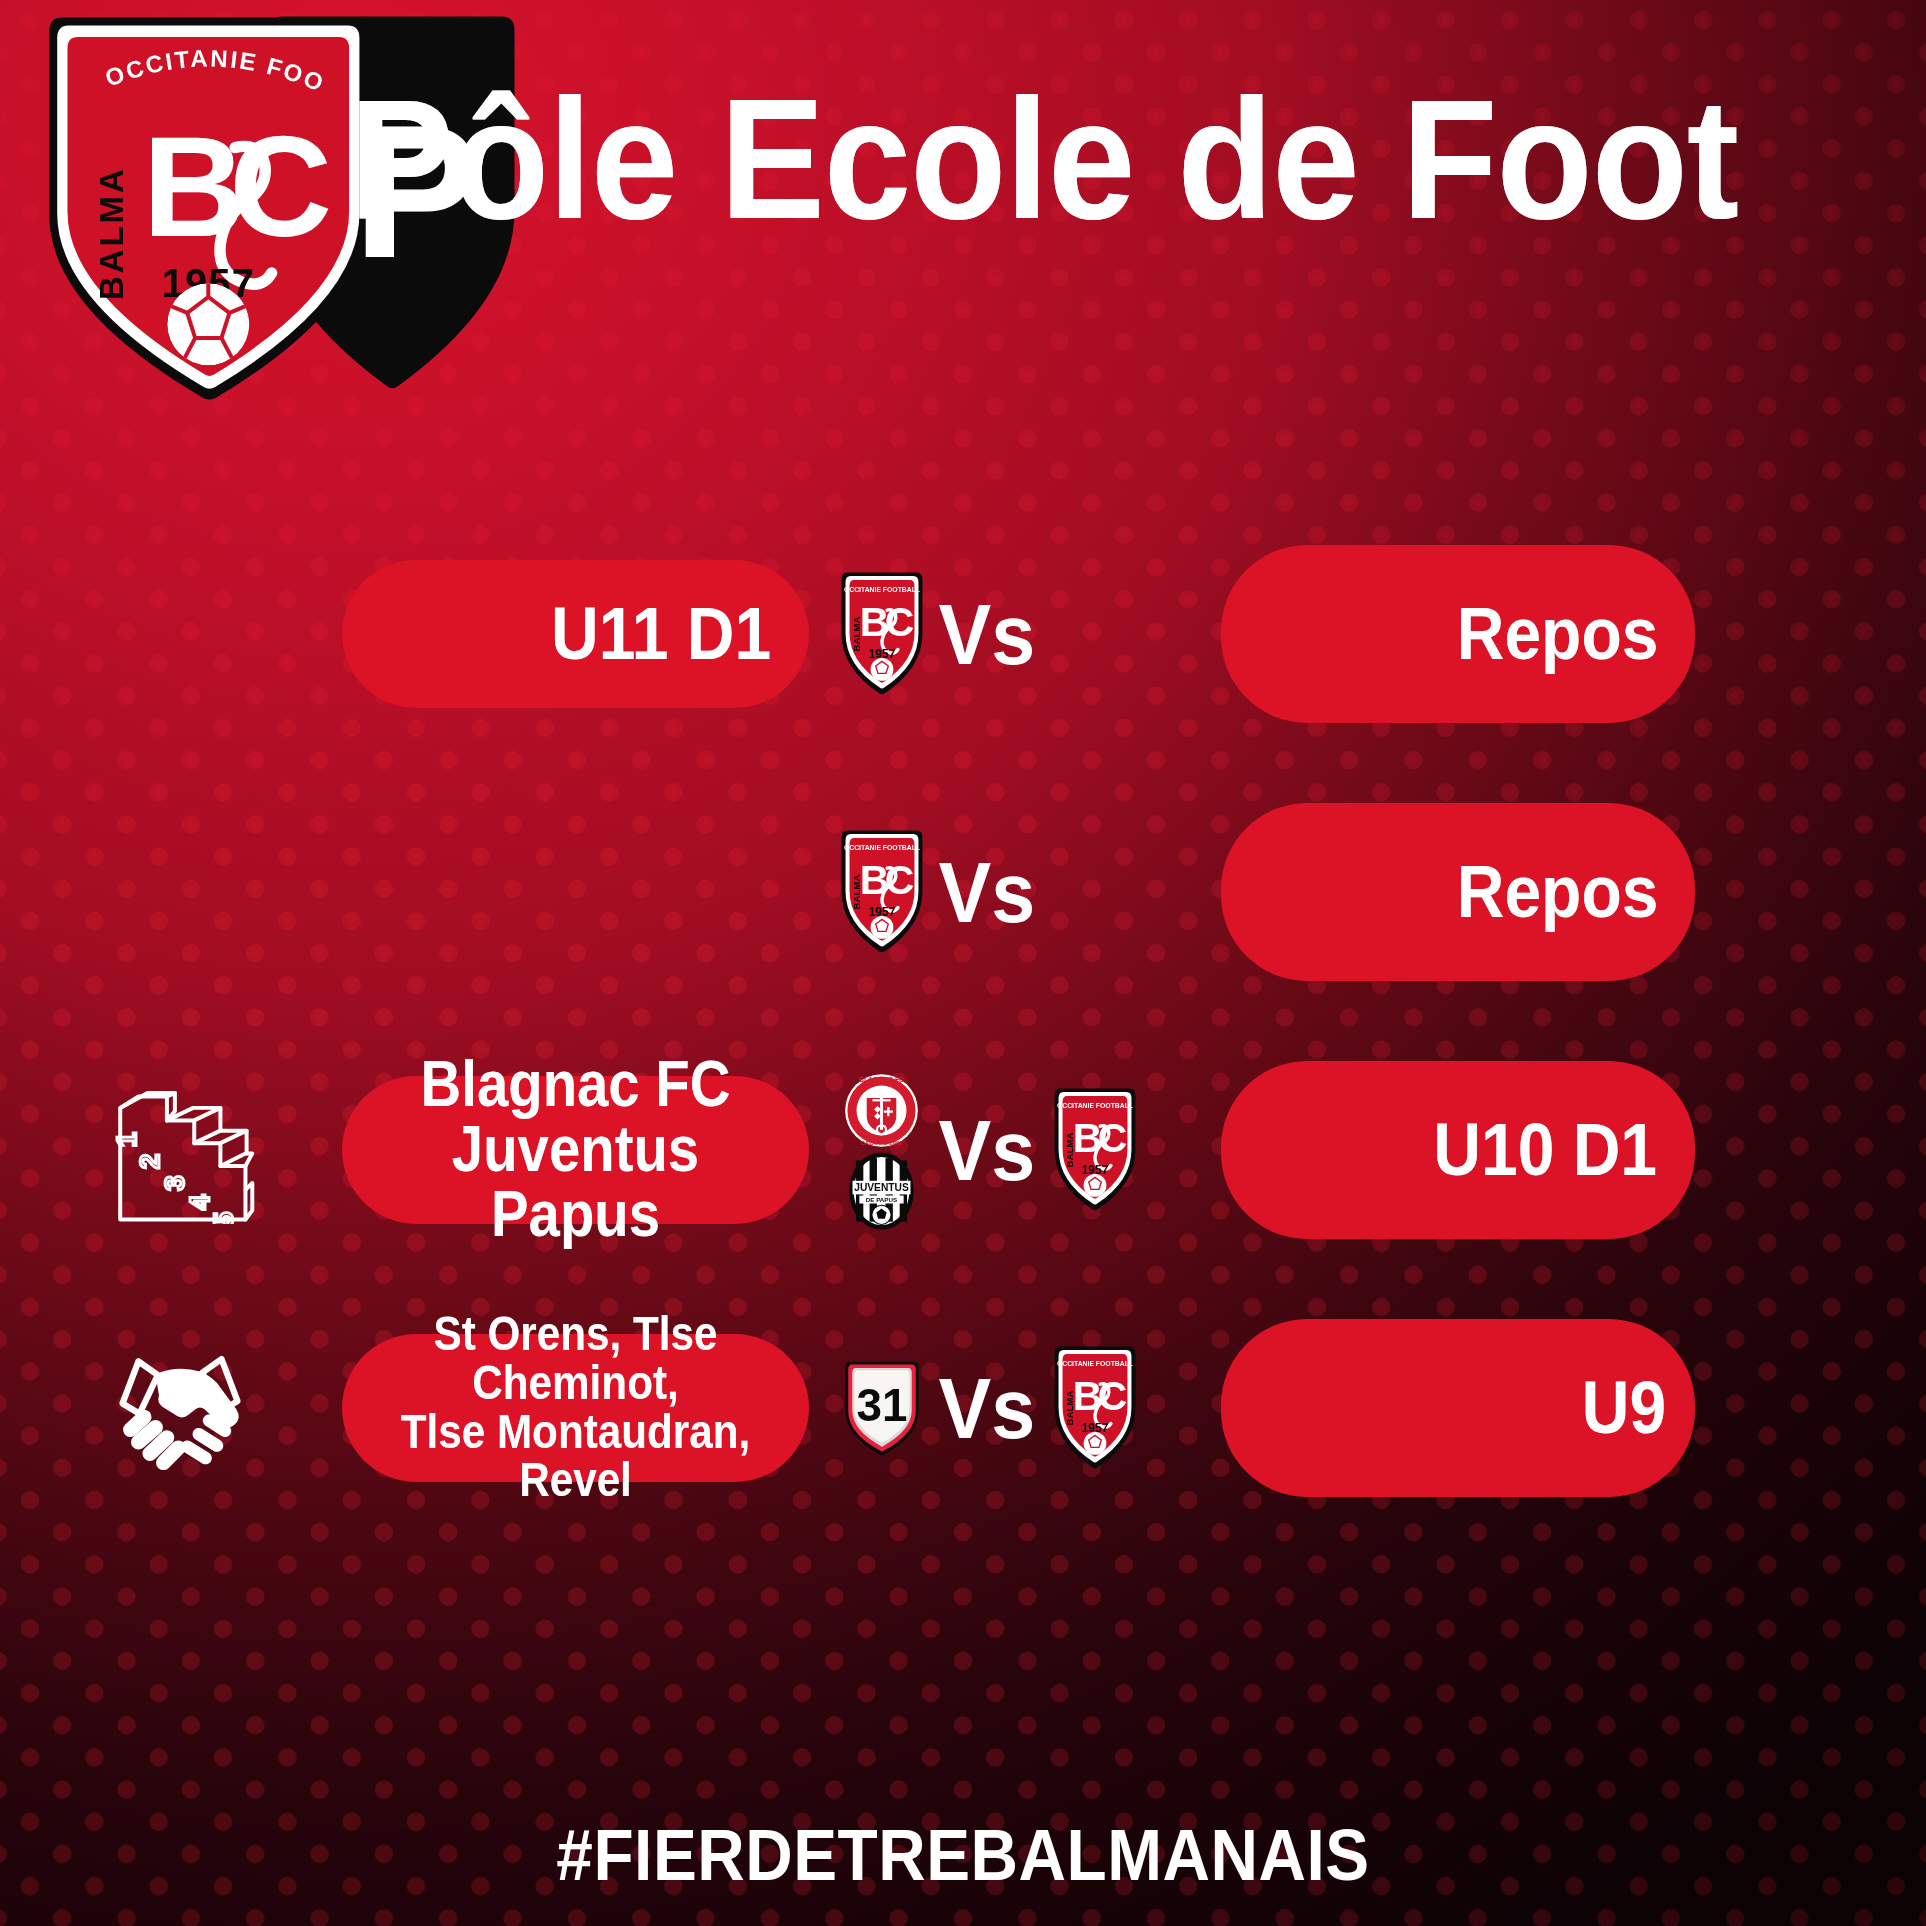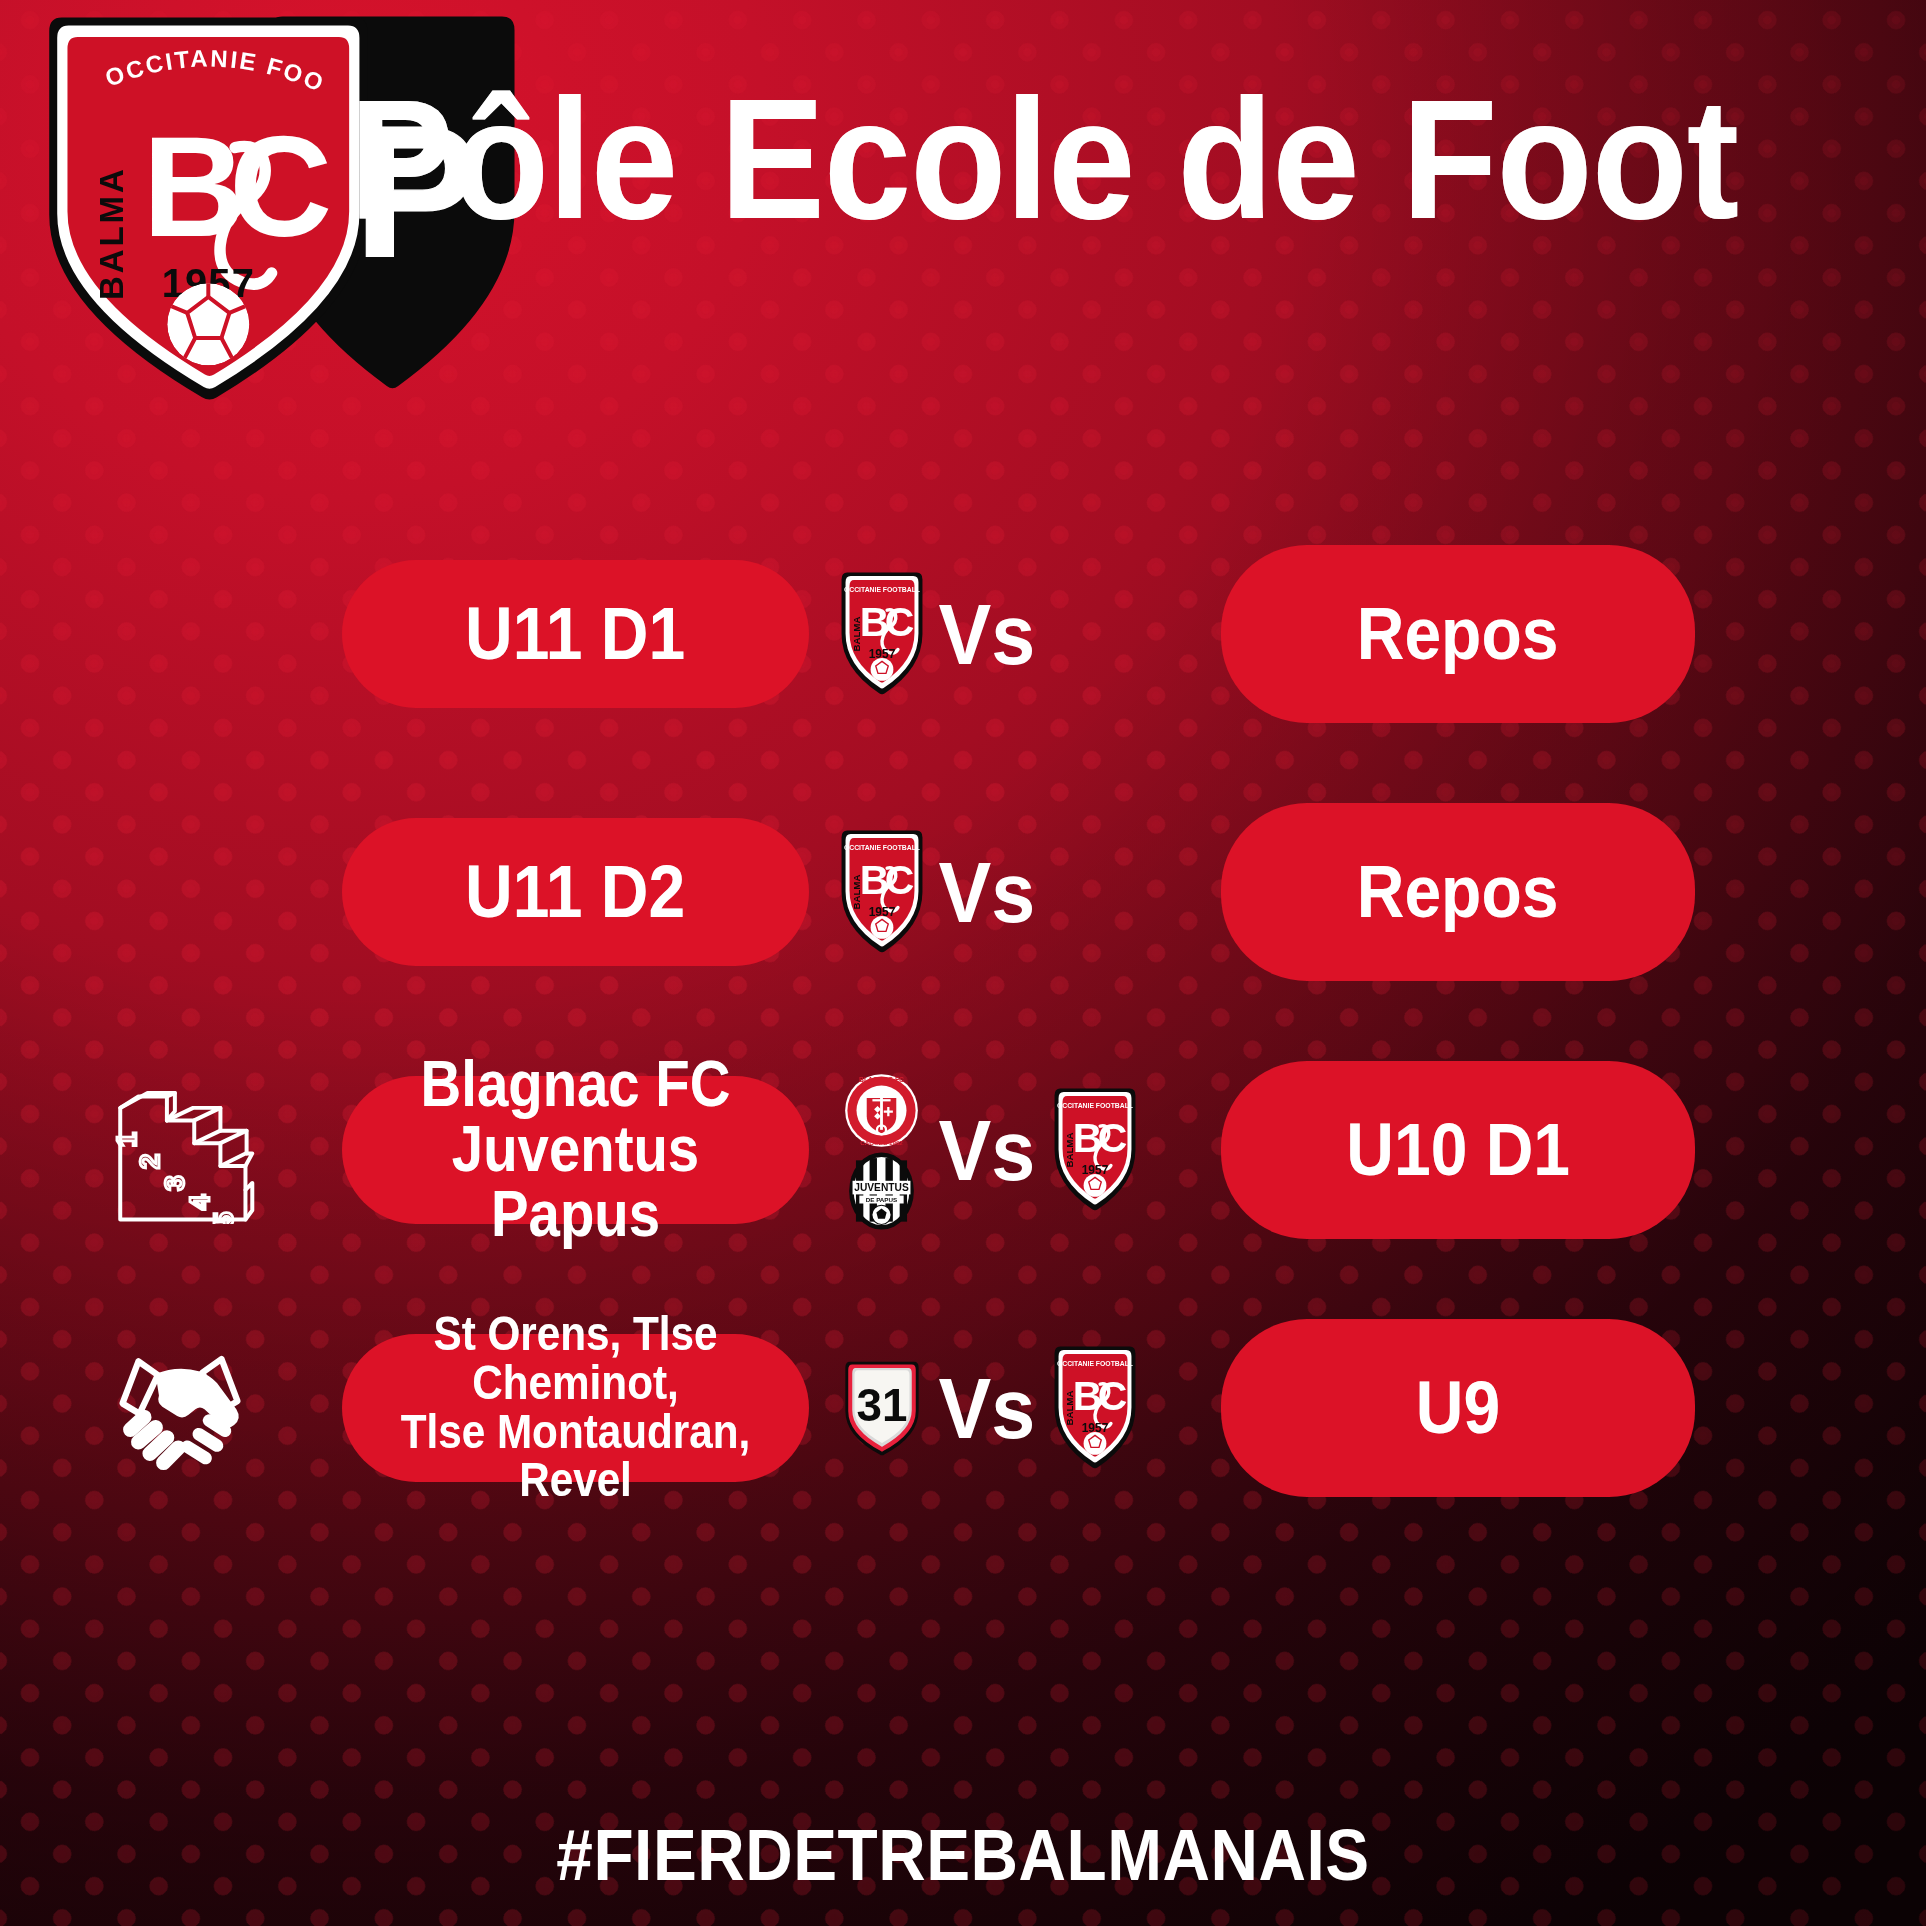--- a/index.html
+++ b/index.html
@@ -76,21 +76,21 @@
     left:103px;top:50%;
     transform:translateY(-50%);
     width:154px;height:148px;
     display:flex;align-items:center;justify-content:center;
   }
   .lead-icon svg{width:100%;height:100%;display:block;}
 
   .pill{
     position:absolute;
     background:#DC1227;
-    display:flex;align-items:center;justify-content:center;
+    display:flex;align-items:center;justify-content:flex-end;
     color:#fff;
     text-align:center;
     font-family:"Liberation Sans Narrow","Liberation Sans",sans-serif;
     font-weight:700;
     border-radius:86px/86px;
     padding:0 23px;
   }
   .pill-left{ left:342px; width:467px; height:148px; }
   .pill-right{ left:1221px; width:474px; height:178px; }
 
@@ -229,23 +229,20 @@
           </div>
         </div>
         <div class="vs">Vs</div>
       </div>
       <div class="pill pill-right sz-xl">
         <span class="label">Repos</span>
       </div>
     </div>
 
     <div class="row">
-      <div class="pill pill-left sz-xl">
-        <span class="label">U11 D2</span>
-      </div>
       <div class="mid">
         <div class="badge-stack single">
           <div class="badge-slot">
             <svg width="86" height="131" viewBox="0 0 150 230">
               <path d="M14 8 L136 8 Q146 8 146 20 L146 116 Q146 176 80 220 Q75 223 70 220 Q4 176 4 116 L4 20 Q4 8 14 8 Z" fill="#0B0B0B"></path>
               <path d="M20 14 L130 14 Q139 14 139 25 L139 115 Q139 170 79 210 Q75 213 71 210 Q11 170 11 115 L11 25 Q11 14 20 14 Z" fill="#FFFFFF"></path>
               <path d="M26 21 L124 21 Q132 21 132 31 L132 114 Q132 164 78 200 Q75 202 72 200 Q18 164 18 114 L18 31 Q18 21 26 21 Z" fill="#CE1126"></path>
               <text x="75" y="42" font-family="Liberation Sans Narrow, Liberation Sans, sans-serif" font-size="12" font-weight="700" fill="#fff" text-anchor="middle">OCCITANIE FOOTBALL</text>
               <text x="36" y="116" font-family="Liberation Sans Narrow, Liberation Sans, sans-serif" font-size="17" font-weight="700" fill="#0B0B0B" text-anchor="middle" transform="rotate(-90 36 116)">BALMA</text>
               <text x="62" y="120" font-family="Liberation Sans Narrow, Liberation Sans, sans-serif" font-size="72" font-weight="700" fill="#FFFFFF" text-anchor="middle">B</text>

